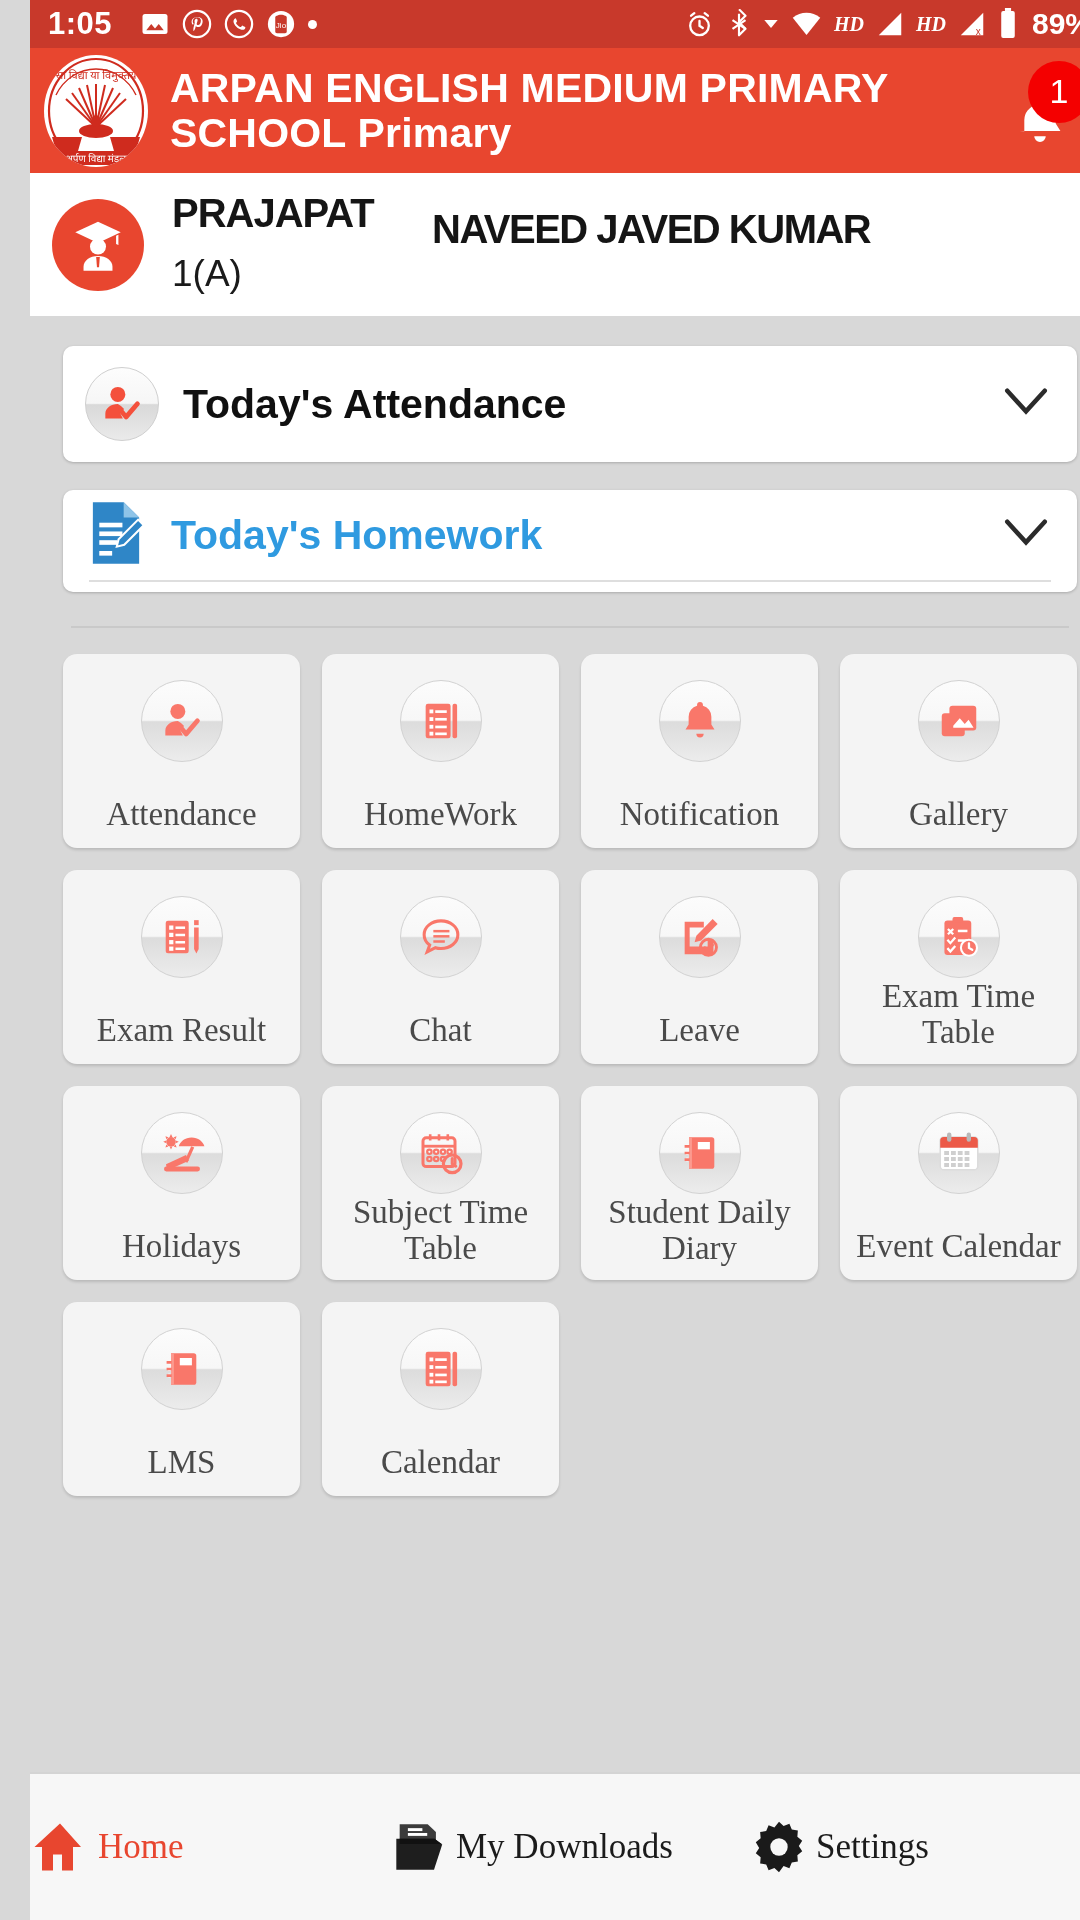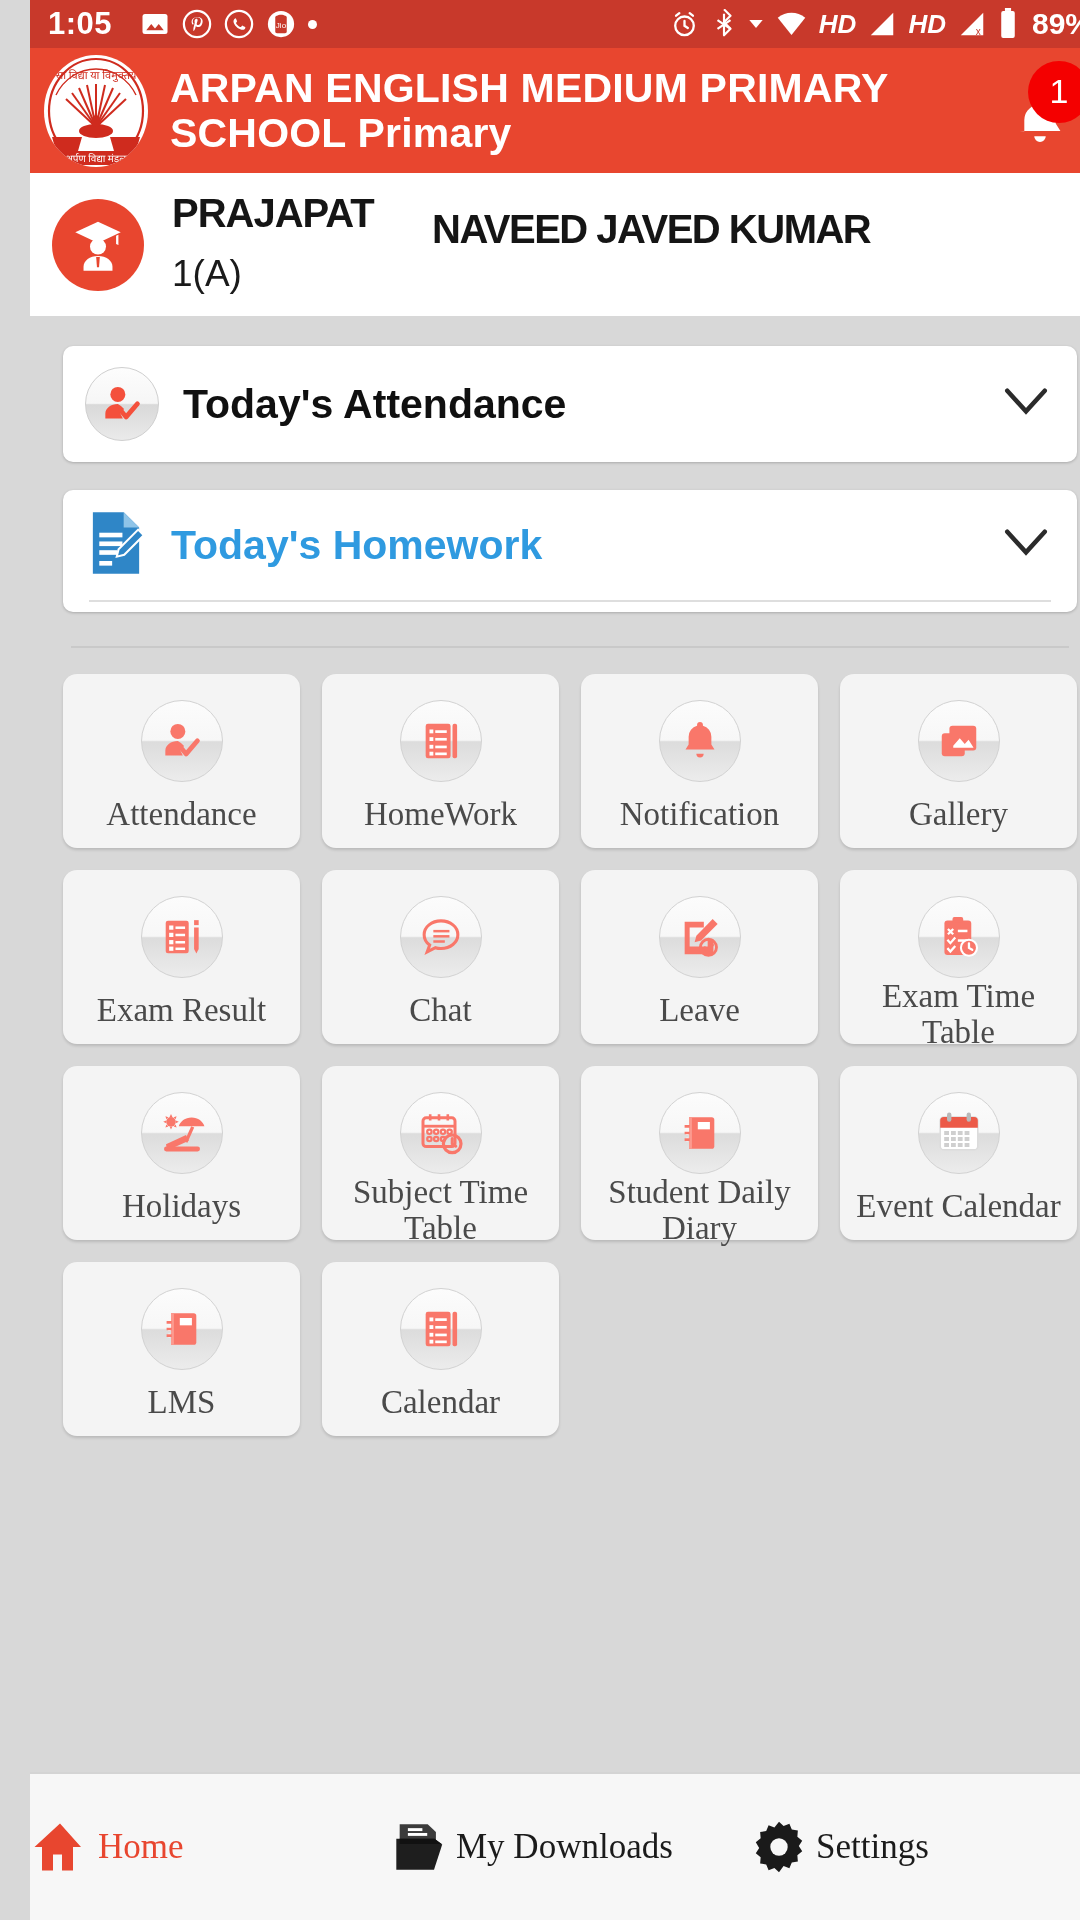--- a/index.html
+++ b/index.html
@@ -14,21 +14,21 @@
   
   .statusbar {
     height:48px; background:#c8392b; color:#fff;
     display:flex; align-items:center; padding:0 18px;
     flex:0 0 48px;
   }
   .sb-time { font-size:31px; font-weight:bold; letter-spacing:.5px; margin-right:16px; }
   .sb-left { display:flex; align-items:center; gap:12px; }
   .sb-right { margin-left:auto; display:flex; align-items:center; gap:11px; }
   .sb-ico { display:inline-flex; align-items:center; justify-content:center; }
-  .sb-txt { font-size:26px; font-style:italic; font-weight:bold; }
+  .sb-txt { font-size:20px; font-style:italic; font-weight:bold;font-family:Liberation Serif, serif; }
   .sb-batt { font-size:30px; font-weight:bold; margin-left:3px; }
   .sb-dot { width:9px; height:9px; border-radius:50%; background:#fff; display:inline-block; }
 
   
   .appbar {
     background:#e8462f; color:#fff;
     flex:0 0 125px; display:flex; align-items:center;
     padding:0 22px 0 14px; position:relative;
   }
   .logo {
@@ -75,42 +75,42 @@
   .content { flex:1; background:#d8d8d8; padding:30px 33px 0; overflow:hidden; }
 
   .expcard {
     background:#fff; border-radius:10px;
     box-shadow:0 1px 3px rgba(0,0,0,.22);
     display:flex; align-items:center;
     padding:0 28px 0 22px;
     position:relative;
   }
   .expcard.attendance { height:116px; margin-bottom:28px; }
-  .expcard.homework { height:122px; flex-direction:column; align-items:stretch; padding:0; }
+  .expcard.homework { height:102px; flex-direction:column; align-items:stretch; padding:0; }
   .hw-row { display:flex; align-items:center; flex:1; padding:0 28px 0 22px; }
   .hw-divider { height:2px; background:#dedede; margin:0 26px 10px; }
 
   .circ-icon {
     width:74px; height:74px; border-radius:50%;
     background:linear-gradient(180deg,#fdfdfd 0%,#f6f6f6 49%,#d9d9d9 51%,#eaeaea 100%);
     border:1px solid #cfcfcf;
     display:flex; align-items:center; justify-content:center;
     flex:0 0 74px;
   }
   .expcard-label { margin-left:24px; font-size:41px; font-weight:bold; color:#101010; }
   .expcard-label.blue { color:#2f9ae0; }
   .chev { margin-left:auto; }
 
   .grid-sep { height:2px; background:#c9c9c9; margin:34px 8px 26px; }
 
   .grid { display:grid; grid-template-columns:repeat(4,1fr); gap:22px 22px; }
   .tile {
     background:#f4f4f4; border-radius:14px;
     box-shadow:0 2px 3px rgba(0,0,0,.14);
-    height:174px;
+    height:194px;
     display:flex; flex-direction:column; align-items:center;
     padding-top:26px;
   }
   .tile-ico {
     width:82px; height:82px; border-radius:50%;
     background:linear-gradient(180deg,#fcfcfc 0%,#f7f7f7 49%,#dcdcdc 51%,#ececec 100%);
     border:1px solid #d2d2d2;
     display:flex; align-items:center; justify-content:center;
     flex:0 0 82px;
   }

